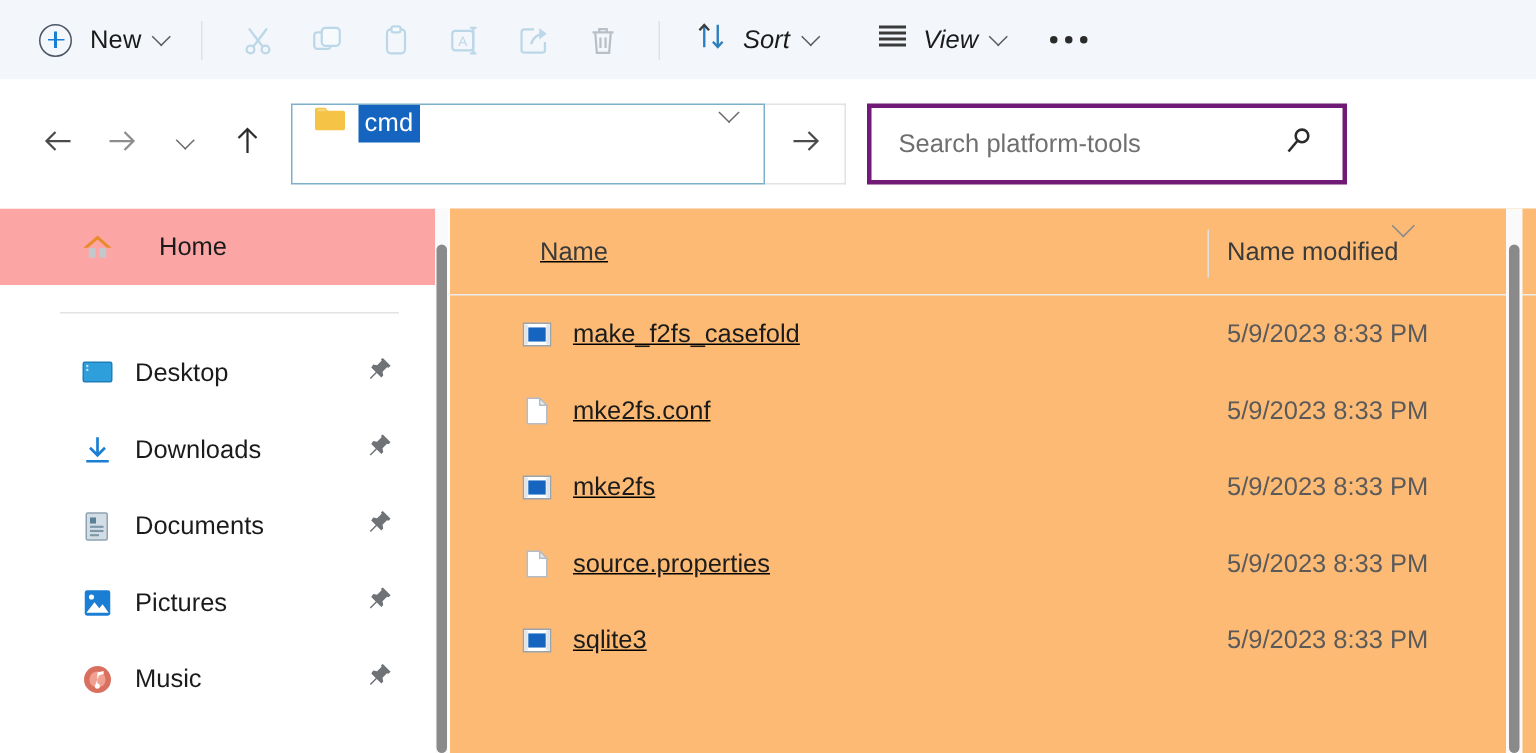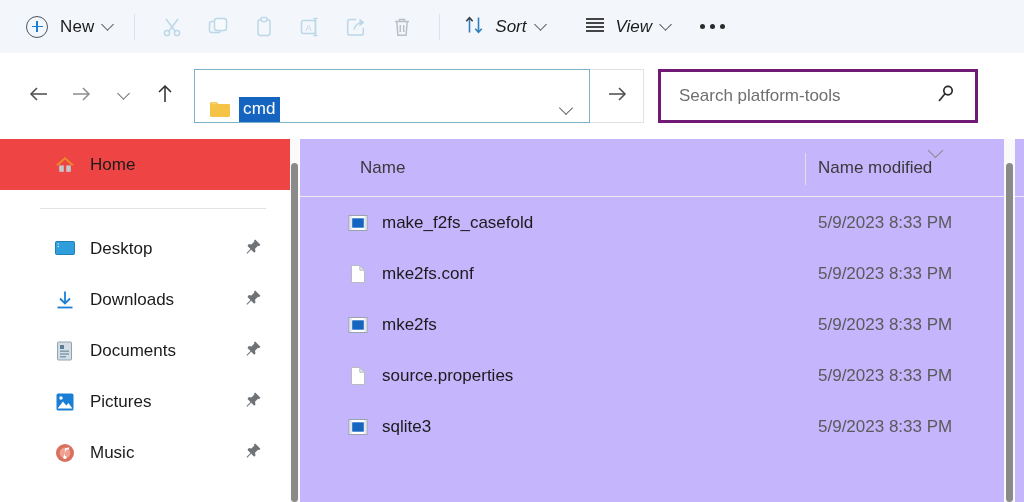--- a/index.html
+++ b/index.html
@@ -72,25 +72,25 @@
     display: flex; align-items: center;
   }
   .navbtn {
     width: 42px; height: 42px;
     display: flex; align-items: center; justify-content: center;
     border-radius: 5px; cursor: default;
   }
   .navbtn.first { margin-left: 18px; }
   .addrbox {
     position: relative;
-    width: 396px; height: 54px;
+    width: 316px; height: 54px;
     margin-left: 8px;
     border: 1px solid #7fb0c9;
     background: #fff;
-    display: flex; align-items: flex-end;
+    display: flex; align-items: flex-start;
   }
   .addr-folder { margin-left: 14px; }
   .addr-seg {
     background: #1565c0; color: #ffffff;
     font-size: 17px; padding: 2px 4px 3px 4px;
     margin-left: 8px; letter-spacing: .2px;
   }
   .addr-chev { margin-left: auto; margin-right: 18px; }
   .gobtn {
     width: 54px; height: 54px;
@@ -112,21 +112,21 @@
   
   .sidebar {
     position: absolute; left: 0; top: 139px;
     width: 290px; height: 363px; background: #ffffff;
     overflow: hidden;
   }
   .side-item {
     display: flex; align-items: center;
     height: 51px; cursor: default; position: relative;
   }
-  .side-item.selected { background: #ef4444; }
+  .side-item.selected { background: #fca5a5; gap: 16px; }
   .side-item .ico {
     width: 26px; margin-left: 52px; margin-right: 12px;
     display: flex; align-items: center; justify-content: center;
   }
   .side-item .lbl { font-size: 17px; color: #1b1b1b; }
   .side-item .pin { position: absolute; right: 28px; }
   .side-divider {
     height: 1px; background: #e3e3e3;
     margin: 18px 24px 14px 40px;
   }
@@ -135,21 +135,21 @@
     width: 9px; height: 363px; background: #fafafa;
   }
   .side-scroll .thumb {
     position: absolute; left: 1px; top: 24px;
     width: 7px; height: 339px; background: #8a8a8a; border-radius: 4px;
   }
 
   
   .content {
     position: absolute; left: 300px; top: 139px;
-    width: 724px; height: 363px; background: #c4b5fd;
+    width: 724px; height: 363px; background: #fdba74; text-decoration: underline;
   }
   .colhead {
     position: relative; height: 58px;
     border-bottom: 1px solid #ececec;
     display: flex; align-items: center;
   }
   .col-name {
     font-size: 17px; color: #3a3a3a; margin-left: 60px;
   }
   .col-divider {

